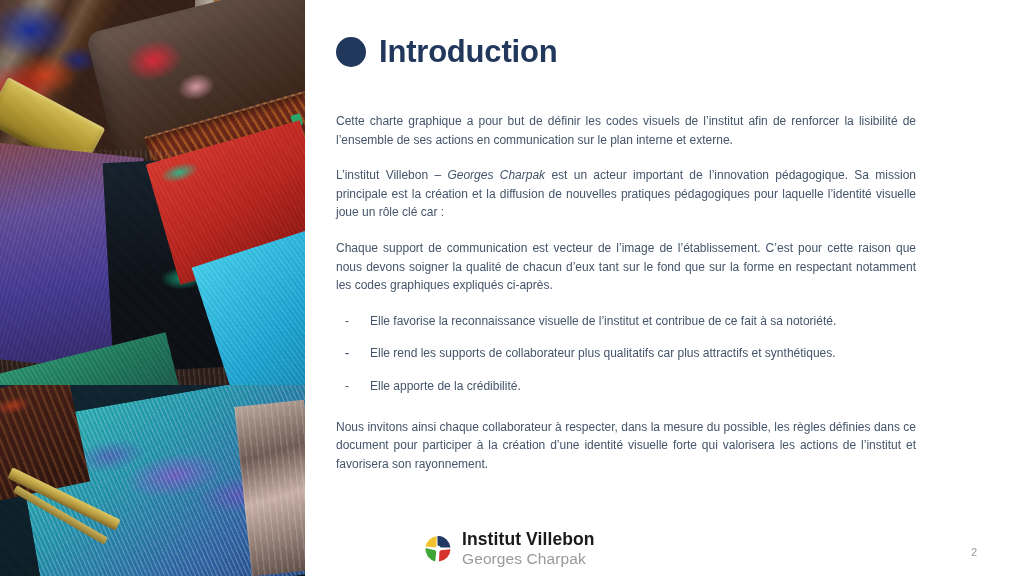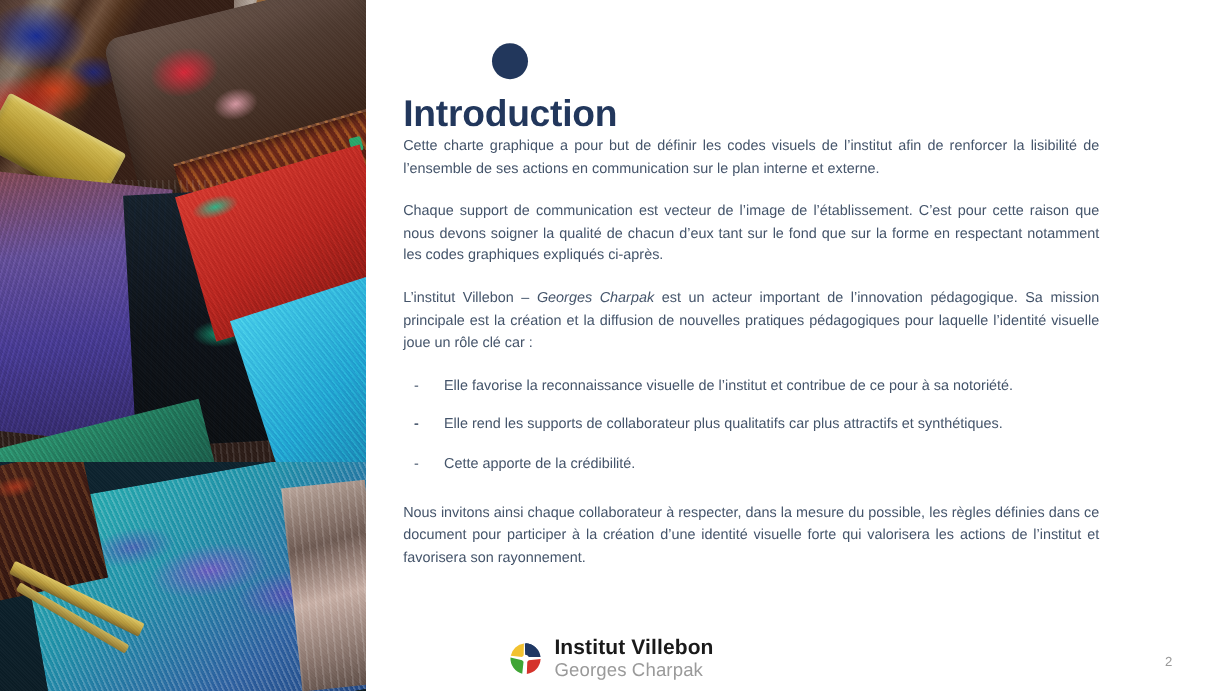--- a/index.html
+++ b/index.html
@@ -247,21 +247,20 @@
     bottom: 0;
   }
 
   .title-row {
     position: absolute;
     left: 31px;
     top: 36px;
     display: flex;
     align-items: center;
     gap: 13px;
-    flex-direction: column;
   }
   .title-bullet {
     width: 30px;
     height: 30px;
     border-radius: 50%;
     background: #22375c;
     flex: 0 0 auto;
   }
   .title-text {
     font-size: 31px;
@@ -385,29 +384,29 @@
 
     <div class="title-row">
       <span class="title-bullet"></span>
       <span class="title-text">Introduction</span>
     </div>
 
     <div class="body-block">
 
       <p class="para">Cette charte graphique a pour but de définir les codes visuels de l’institut afin de renforcer la lisibilité de l’ensemble de ses actions en communication sur le plan interne et externe.</p>
 
+      <p class="para"><span>L’institut Villebon – </span><em>Georges Charpak</em><span> est un acteur important de l’innovation pédagogique. Sa mission principale est la création et la diffusion de nouvelles pratiques pédagogiques pour laquelle l’identité visuelle joue un rôle clé car :</span></p>
+
       <p class="para">Chaque support de communication est vecteur de l’image de l’établissement. C’est pour cette raison que nous devons soigner la qualité de chacun d’eux tant sur le fond que sur la forme en respectant notamment les codes graphiques expliqués ci-après.</p>
 
-      <p class="para"><span>L’institut Villebon – </span><em>Georges Charpak</em><span> est un acteur important de l’innovation pédagogique. Sa mission principale est la création et la diffusion de nouvelles pratiques pédagogiques pour laquelle l’identité visuelle joue un rôle clé car :</span></p>
-
       <ul class="bullets">
-        <li><span class="dash">-</span><span>Elle favorise la reconnaissance visuelle de l’institut et contribue de ce pour à sa notoriété.</span></li>
+        <li><span class="dash">-</span><span>Elle favorise la reconnaissance visuelle de l’institut et contribue de ce fait à sa notoriété.</span></li>
         <li><span class="dash">-</span></li>
         <li><span class="dash">-</span><span>Elle rend les supports de collaborateur plus qualitatifs car plus attractifs et synthétiques.</span></li>
-        <li><span class="dash">-</span><span>Cette apporte de la crédibilité.</span></li>
+        <li><span class="dash">-</span><span>Elle apporte de la crédibilité.</span></li>
       </ul>
 
       <p class="para last">Nous invitons ainsi chaque collaborateur à respecter, dans la mesure du possible, les règles définies dans ce document pour participer à la création d’une identité visuelle forte qui valorisera les actions de l’institut et favorisera son rayonnement.</p>
     </div>
 
     <div class="logo">
       <span class="logo-mark">
         <svg width="30" height="30" viewBox="0 0 30 30" aria-hidden="true">
 
           <path d="M13.6 2.2 A13 13 0 0 0 2.6 12.4 L12.2 13.4 A3.2 3.2 0 0 1 13.4 12.2 Z" fill="#F2C230"></path>

